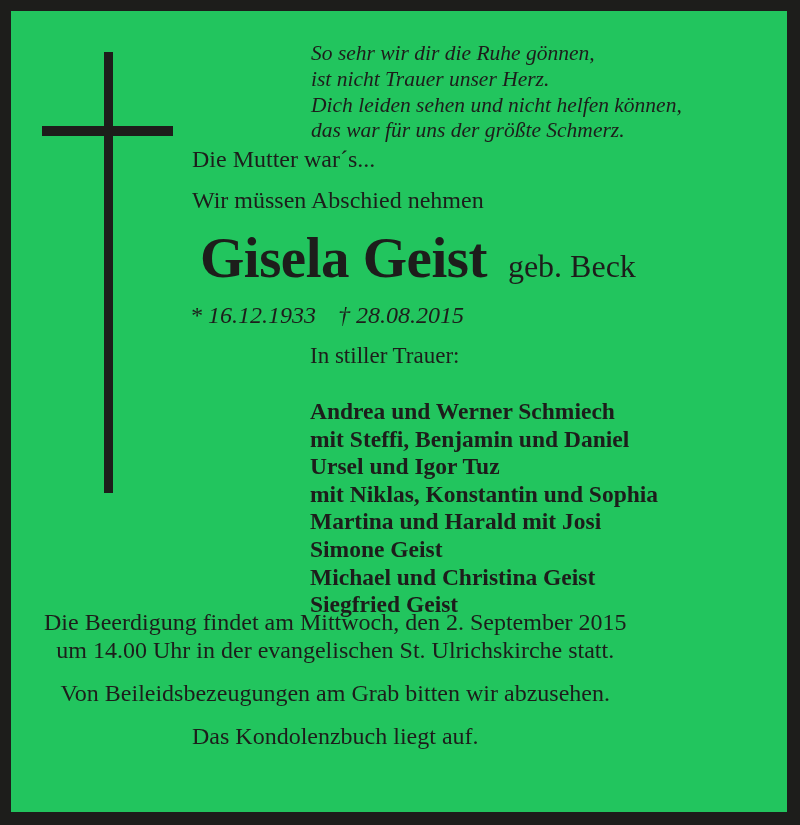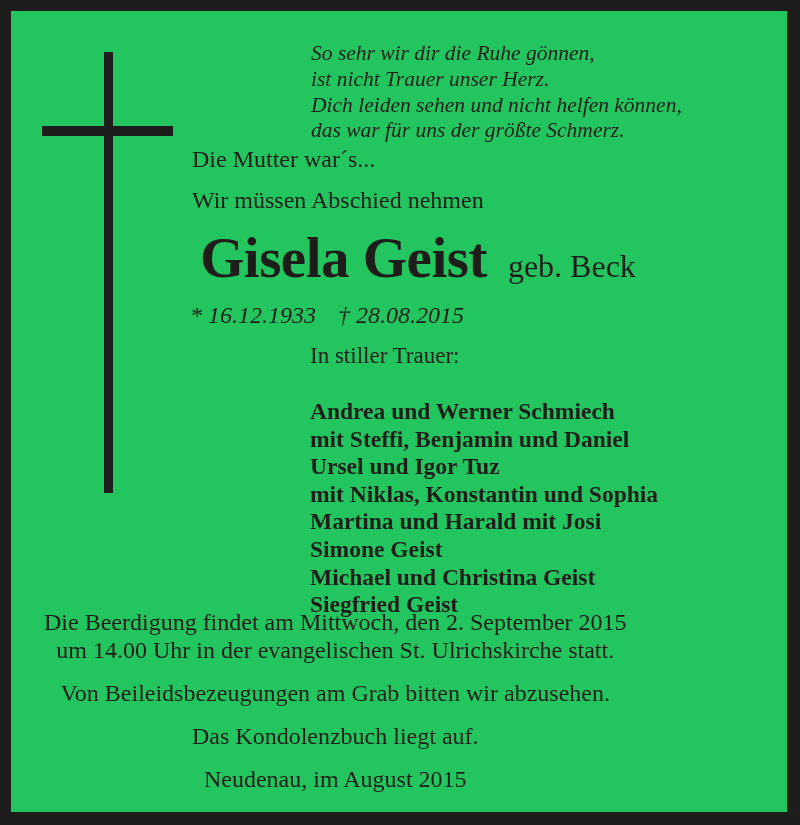--- a/index.html
+++ b/index.html
@@ -194,16 +194,15 @@
     <div>Siegfried Geist</div>
   </div>
 
   <div class="footer">
     <div class="foot-block">
       <div>Die Beerdigung findet am Mittwoch, den 2. September 2015</div>
       <div>um 14.00 Uhr in der evangelischen St. Ulrichskirche statt.</div>
     </div>
     <div class="foot-block">Von Beileidsbezeugungen am Grab bitten wir abzusehen.</div>
     <div class="foot-block">Das Kondolenzbuch liegt auf.</div>
-    <div class="foot-block">Neudenau, im August 2015</div>
   </div>
 
 </div>
 
 </body></html>

